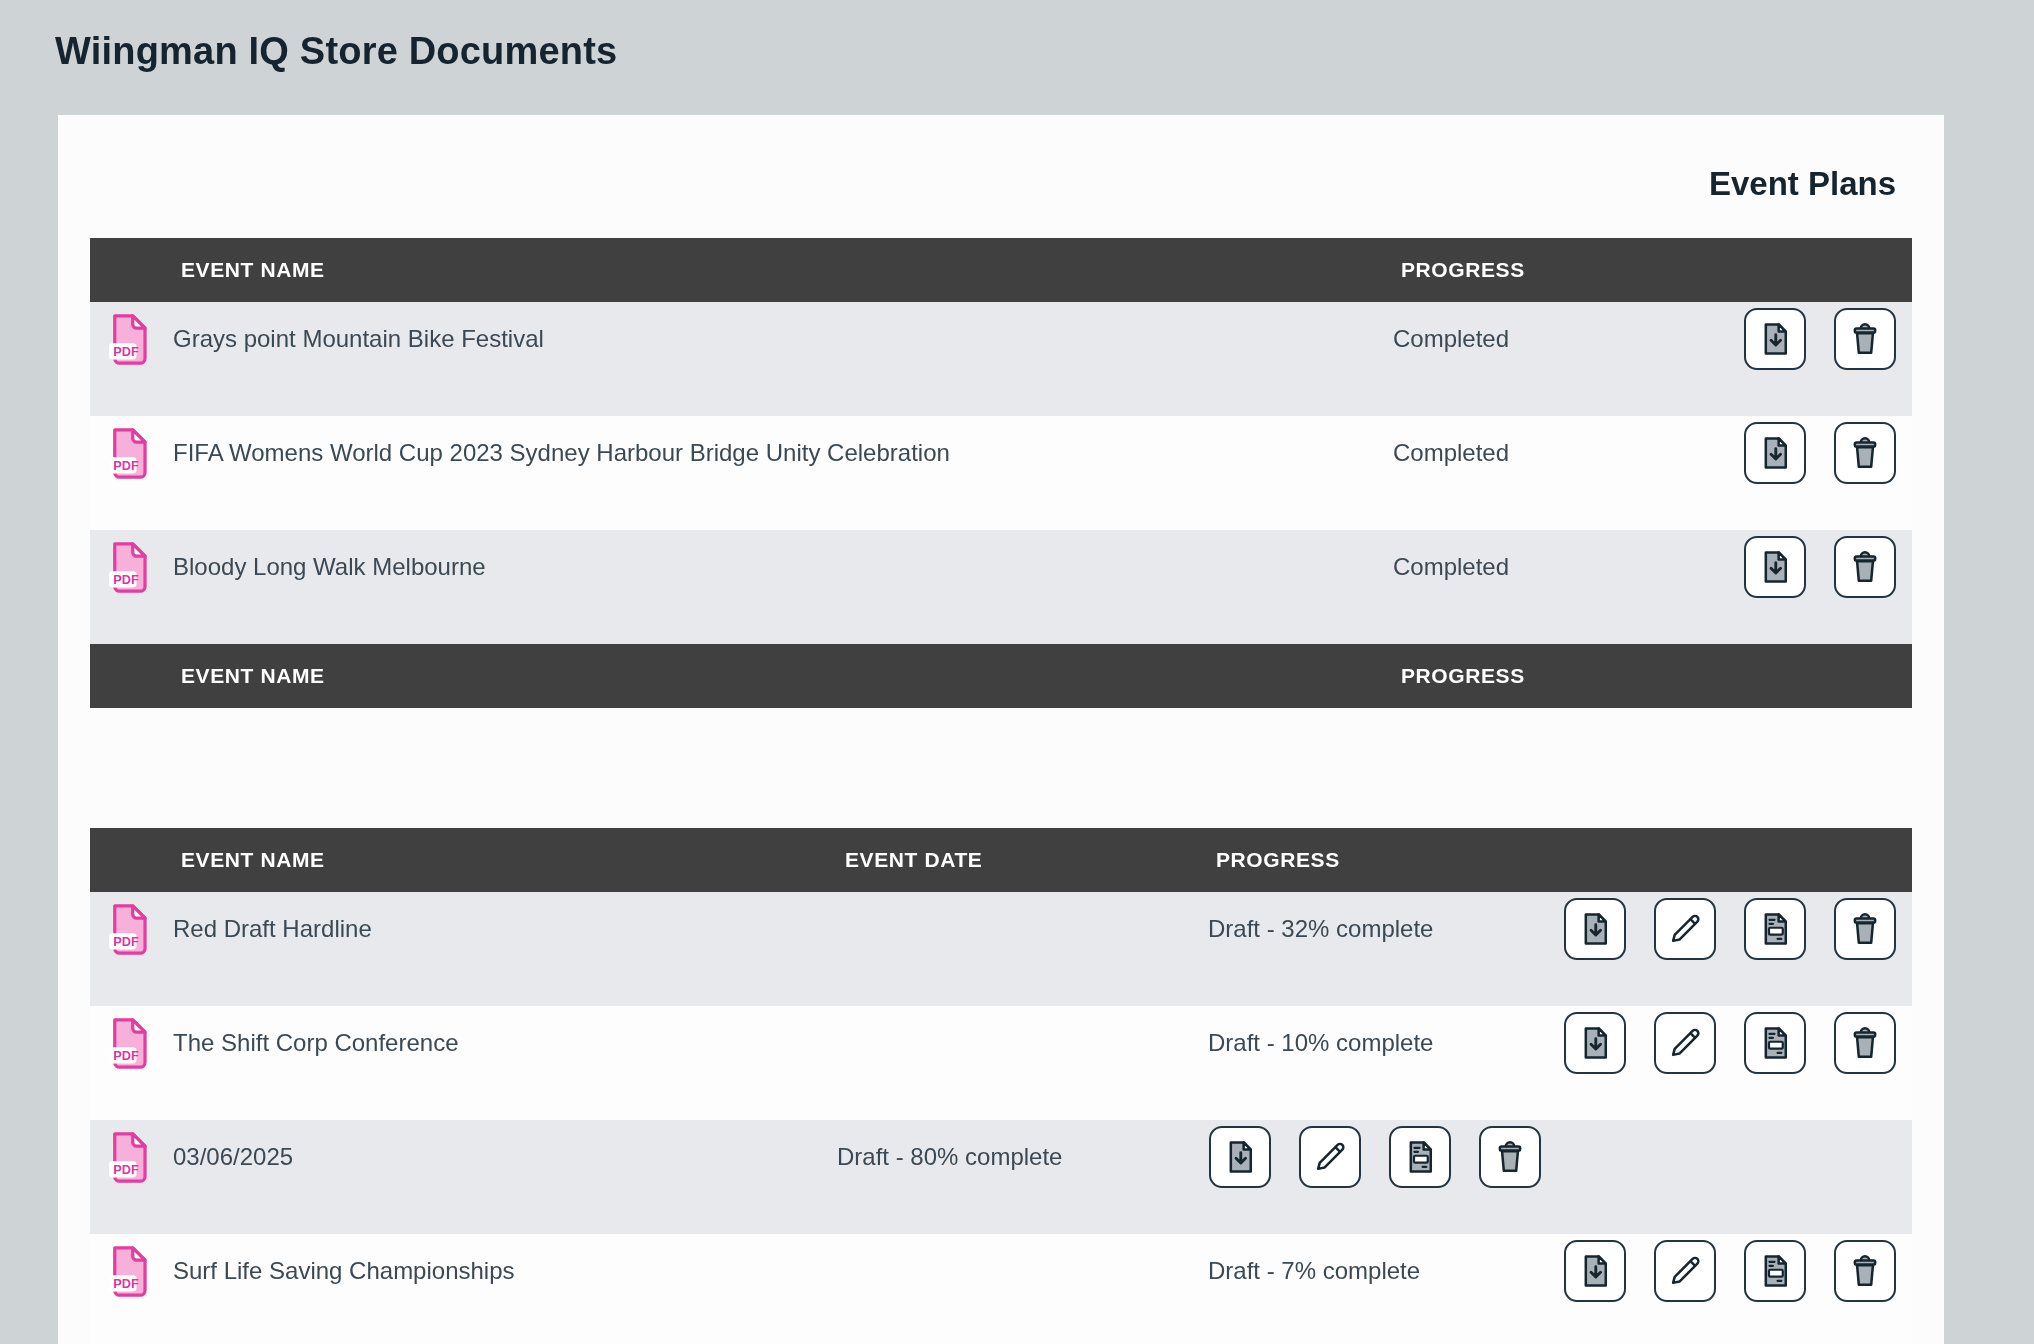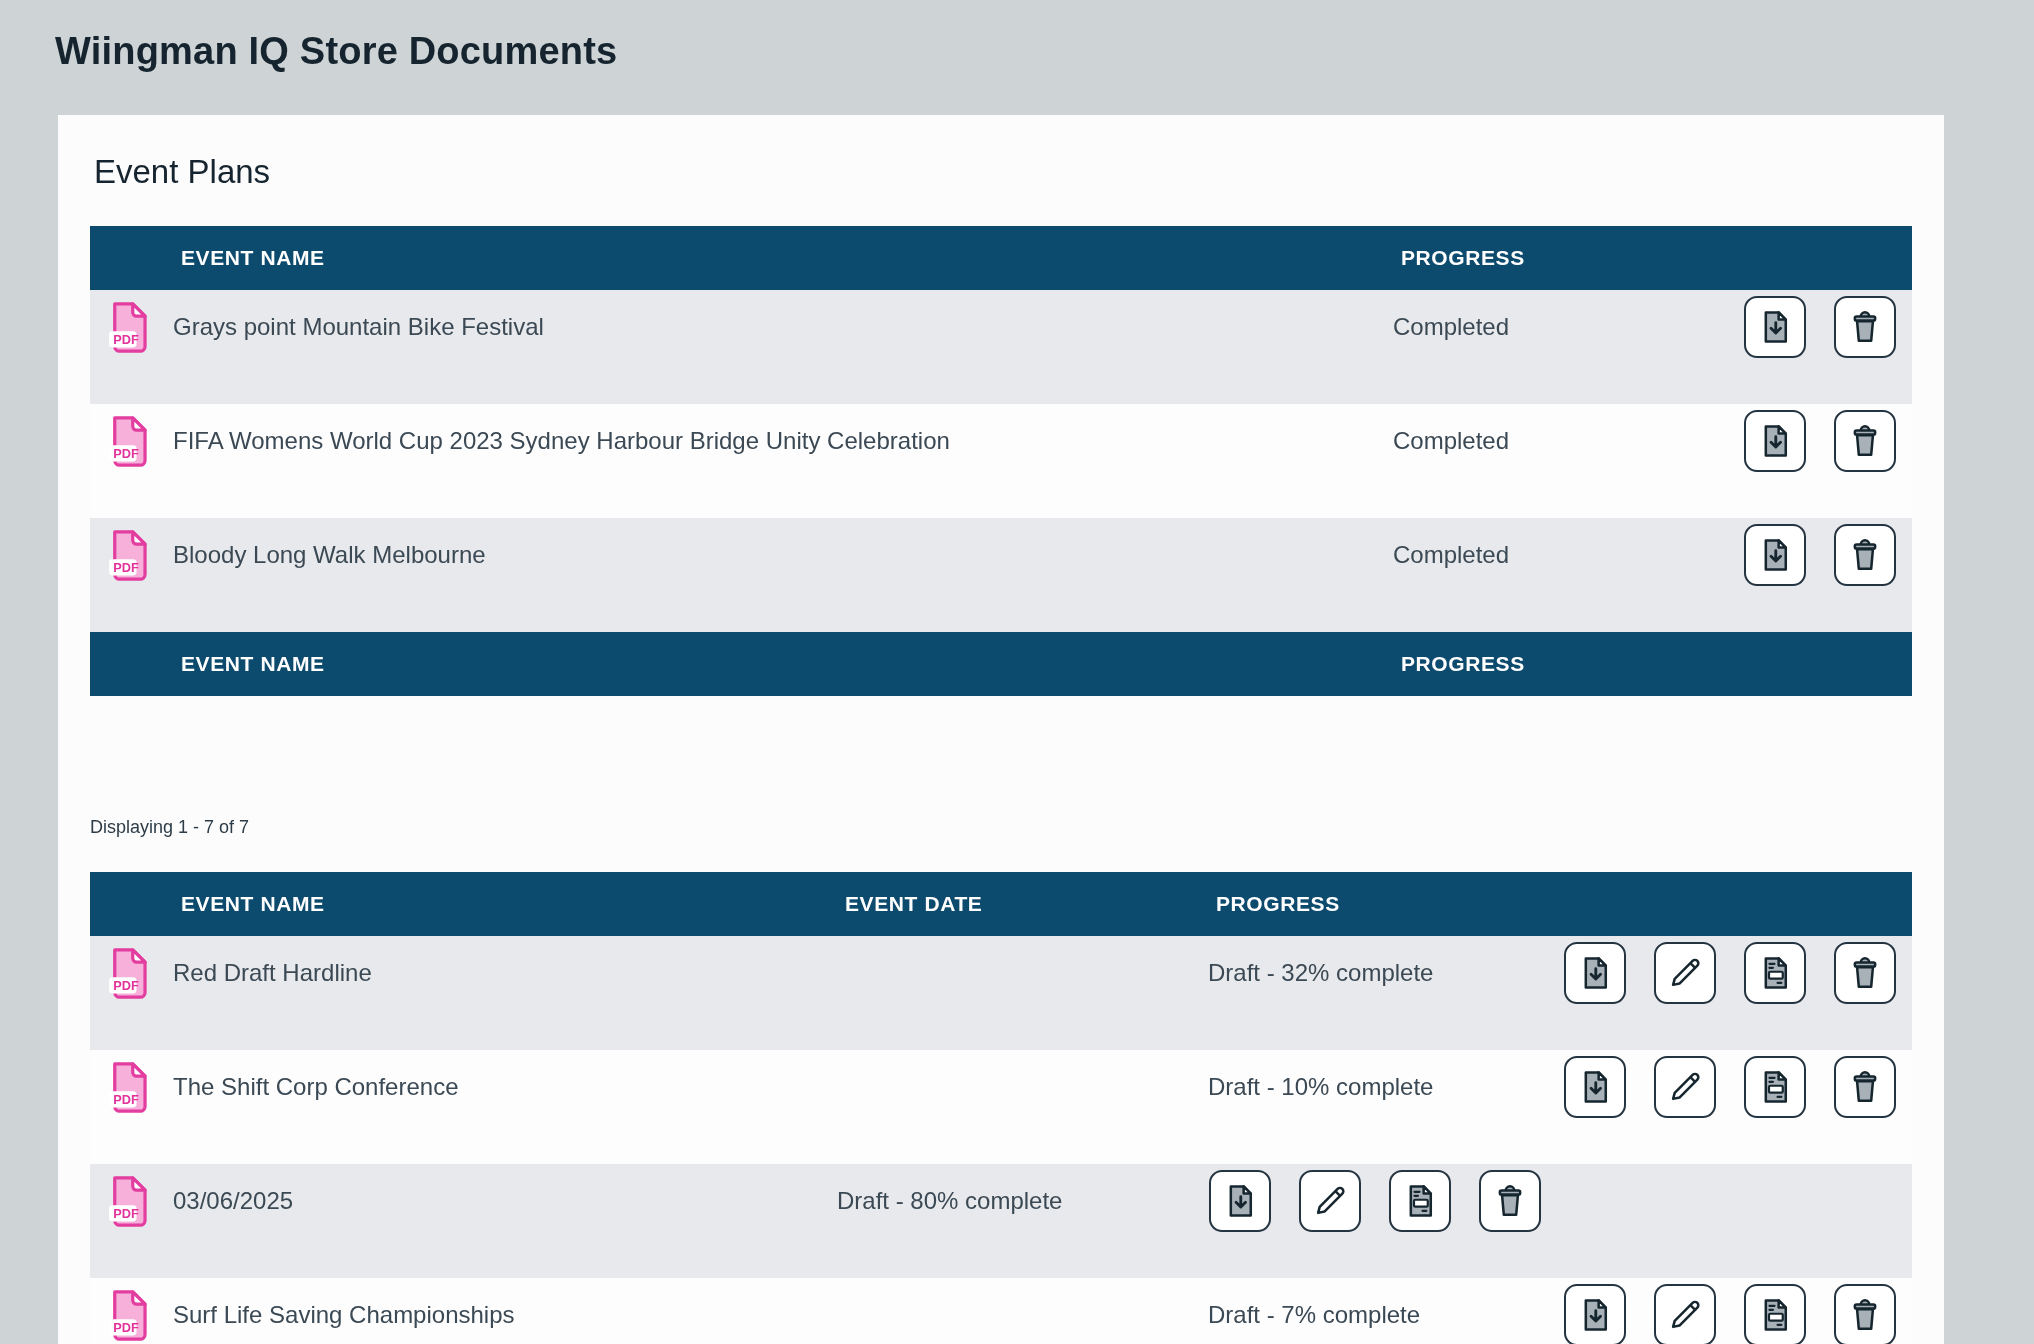--- a/index.html
+++ b/index.html
@@ -16,31 +16,31 @@
   }
   .card{
     margin-left:58px;width:1886px;box-sizing:border-box;
     background:#fcfcfd;
     padding:33px 32px 80px 32px;
     min-height:1229px;
   }
   .section{margin:0;}
   .section + .section{margin-top:120px;}
   .section-heading{
-    margin:4px;font-size:33px;line-height:40px;font-weight:normal;color:#15242e;
+    margin:16px;font-size:33px;line-height:40px;font-weight:bold;color:#15242e;text-align:right;
   }
   .count-text{
     margin-top:12px;font-size:18px;line-height:22px;color:#2d3c47;
   }
   .doc-table{margin-top:34px;width:1822px;}
   .thead,.trow{display:grid;}
   .ep{grid-template-columns:83px 1220px 349px 170px;}
   .sb{grid-template-columns:83px 664px 371px 349px 355px;}
   .thead{
-    height:64px;background:#0c4a6e;color:#ffffff;
+    height:64px;background:#404040;color:#ffffff;
     align-items:center;
   }
   .hcell{
     font-size:21px;font-weight:bold;letter-spacing:.6px;
     padding-left:8px;white-space:nowrap;
   }
   .trow{height:114px;padding-top:5px;box-sizing:border-box;}
   .trow.odd{background:#e8e9ec;}
   .trow.even{background:#fdfdfe;}
   .cell{height:64px;display:flex;align-items:center;font-size:24px;color:#3b4954;white-space:nowrap;overflow:hidden;}
@@ -176,21 +176,20 @@
         <div class="thead ep">
           <div></div>
           <div class="hcell">EVENT NAME</div>
           <div class="hcell">PROGRESS</div>
           <div></div>
         </div>
       </div>
   </div>
 
   <div class="section">
-    <div class="count-text">Displaying 1 - 7 of 7</div>
     <div class="doc-table">
         <div class="thead sb">
           <div></div>
           <div class="hcell">EVENT NAME</div>
           <div class="hcell">EVENT DATE</div>
           <div class="hcell">PROGRESS</div>
           <div></div>
         </div>
         <div class="trow sb odd">
           <div class="cell icon-cell">

